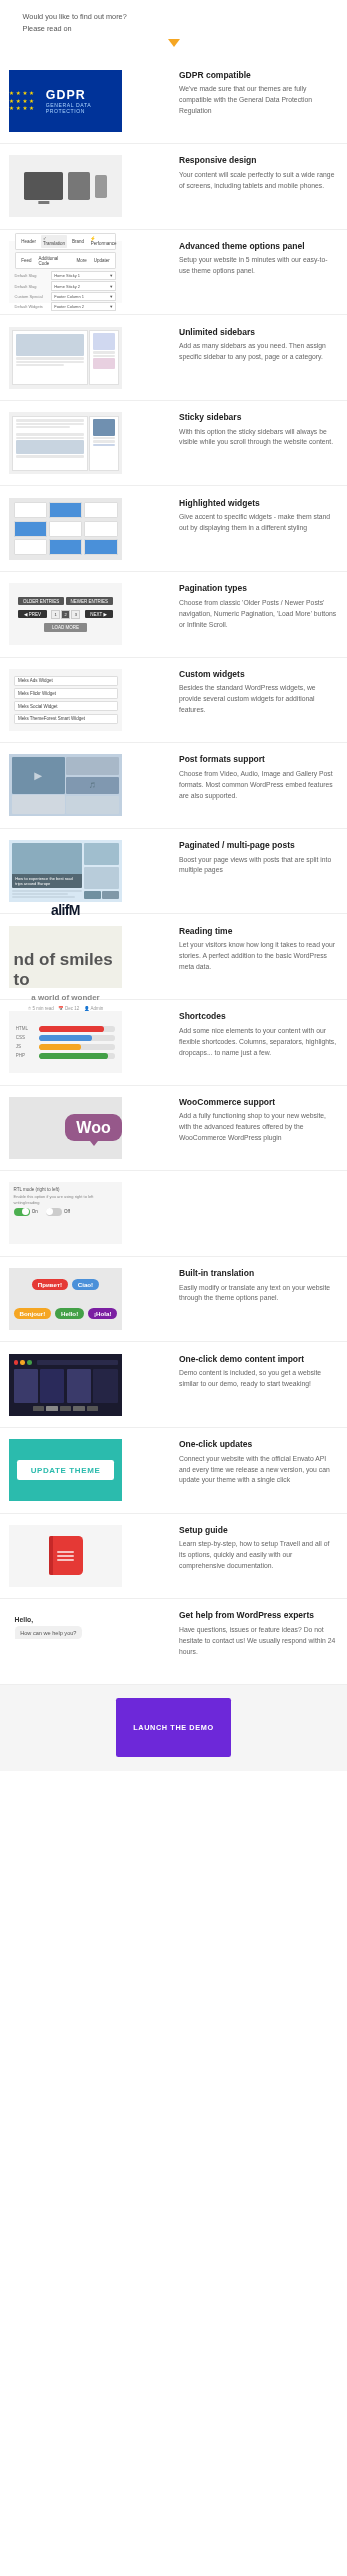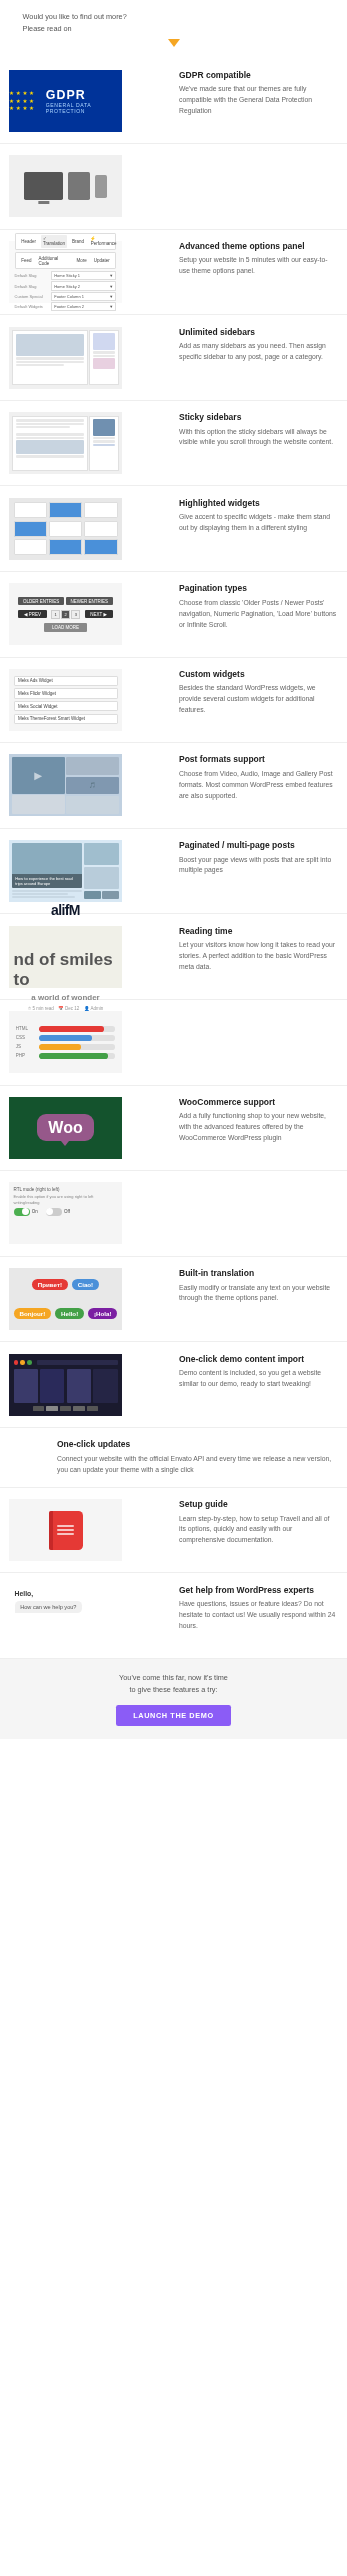--- a/index.html
+++ b/index.html
@@ -230,26 +230,26 @@
       display: flex;
       justify-content: space-between;
       background: #fff;
       border: 0.6px solid #ddd;
       padding: 1.7px 3.4px;
       border-radius: 1.1px;
     }
 
     
     .woo-img {
-      background: #14532d;
-      width: 100%;
-      height: 62px;
-      display: flex;
-      align-items: center;
-      justify-content: center;
+      background: #e5e5e5;
+      width: 100%;
+      height: 62px;
+      display: flex;
+      align-items: center;
+      justify-content: flex-end;
     }
     .woo-bubble {
       position: relative;
       background: #96588a;
       border-radius: 9px;
       padding: 4.5px 11.3px;
       color: #fff;
       font-size: 16px;
       font-weight: 900;
     }
@@ -469,23 +469,23 @@
       text-align: center;
     }
     .cta-bottom p {
       font-size: 7.3px;
       color: #555;
       margin-bottom: 9px;
       line-height: 1.6;
     }
     .launch-btn {
       display: inline-block;
-      background: #8b5cf6;
+      background: #6d28d9;
       color: #fff;
-      padding: 6px 17px;
+      padding: 25px 17px;
       border-radius: 2.3px;
       font-size: 7.3px;
       font-weight: bold;
       letter-spacing: 0.6px;
       cursor: pointer;
       border: none;
     }
 
     
     .sc-img {
@@ -666,20 +666,24 @@
 </div>
 
 <div class="feature-row section-fullwidth">
   <div class="img-block">
     <div class="responsive-img">
       <div class="device-monitor"></div>
       <div class="device-tablet"></div>
       <div class="device-phone"></div>
     </div>
   </div>
+  <div class="text-block">
+    <h3>Responsive design</h3>
+    <p>Your content will scale perfectly to suit a wide range of screens, including tablets and mobile phones.</p>
+  </div>
 </div>
 
 <div class="feature-row section-fullwidth">
   <div class="img-block">
     <div class="adv-panel">
       <div class="adv-nav">
         <div class="adv-nav-item">Header</div>
         <div class="adv-nav-item active">✓ Translation</div>
         <div class="adv-nav-item">Brand</div>
         <div class="adv-nav-item">⚡ Performance</div>
@@ -948,20 +952,24 @@
         </div>
       </div>
       <div class="sc-entry">
         <span class="sc-name">PHP</span>
         <div class="sc-track">
           <div class="sc-fill" style="width:90%;background:#43a047;"></div>
         </div>
       </div>
     </div>
   </div>
+  <div class="text-block">
+    <h3>Shortcodes</h3>
+    <p>Add some nice elements to your content with our flexible shortcodes. Columns, separators, highlights, dropcaps... to name just a few.</p>
+  </div>
 </div>
 
 <div class="feature-row section-fullwidth">
   <div class="img-block">
     <div class="woo-img">
       <div class="woo-bubble">Woo</div>
     </div>
   </div>
   <div class="text-block">
     <h3>WooCommerce support</h3>
@@ -1034,20 +1042,25 @@
       </div>
     </div>
   </div>
   <div class="text-block">
     <h3>One-click demo content import</h3>
     <p>Demo content is included, so you get a website similar to our demo, ready to start tweaking!</p>
   </div>
 </div>
 
 <div class="feature-row section-fullwidth">
+  <div class="img-block">
+    <div class="updates-img">
+      <div class="update-btn">UPDATE THEME</div>
+    </div>
+  </div>
   <div class="text-block">
     <h3>One-click updates</h3>
     <p>Connect your website with the official Envato API and every time we release a new version, you can update your theme with a single click</p>
   </div>
 </div>
 
 <div class="feature-row section-fullwidth">
   <div class="img-block">
     <div class="setup-img">
       <div class="book-icon">
@@ -1071,16 +1084,15 @@
       <div class="help-bubble">How can we help you?</div>
     </div>
   </div>
   <div class="text-block">
     <h3>Get help from WordPress experts</h3>
     <p>Have questions, issues or feature ideas? Do not hesitate to contact us! We usually respond within 24 hours.</p>
   </div>
 </div>
 
 <div class="cta-bottom">
-  <p>You've come this far, now it's time<br>to give these features a try:</p>
   <button class="launch-btn">LAUNCH THE DEMO</button>
 </div>
 
 
 </body></html>

